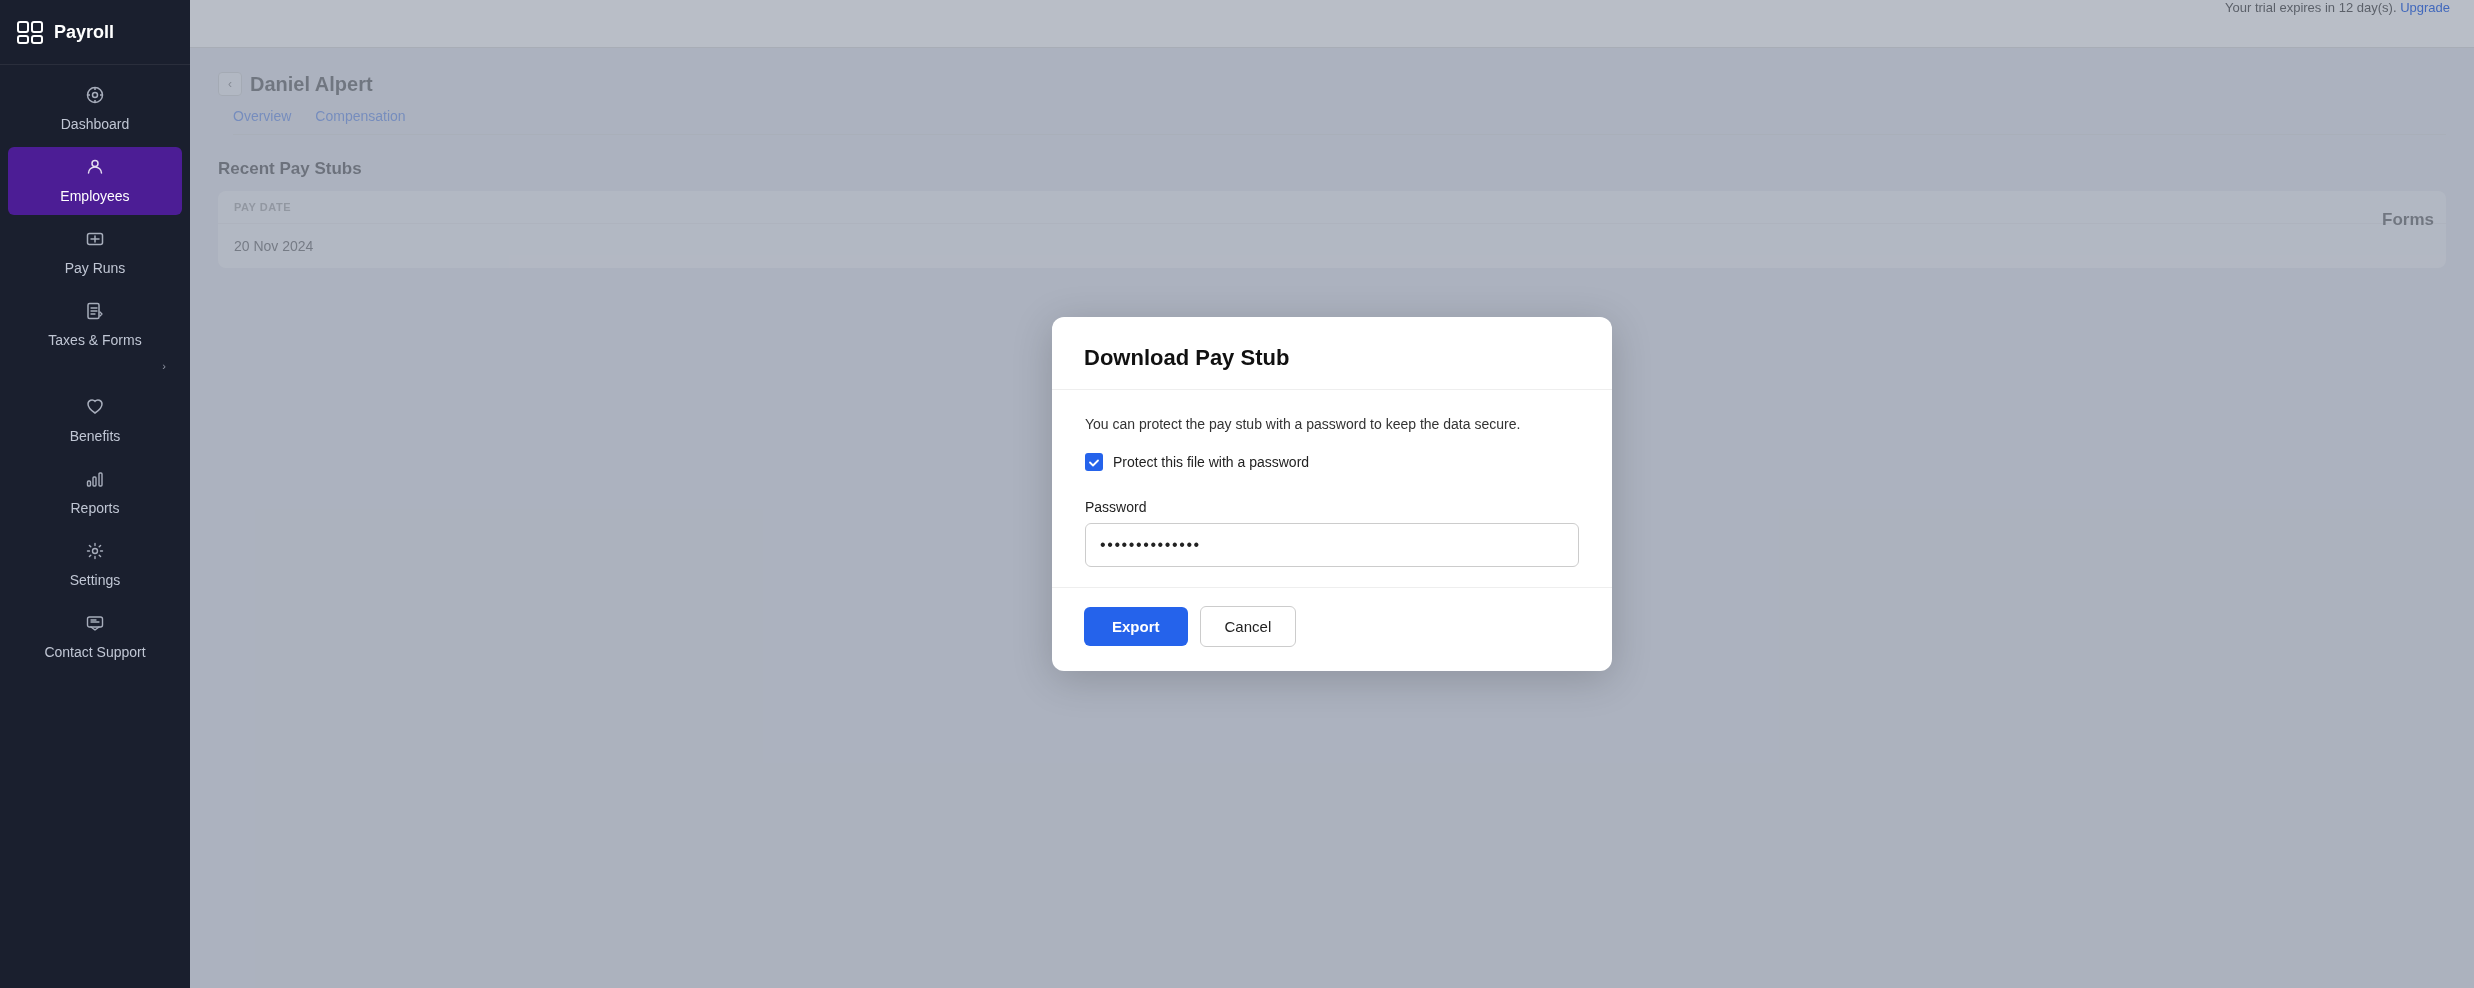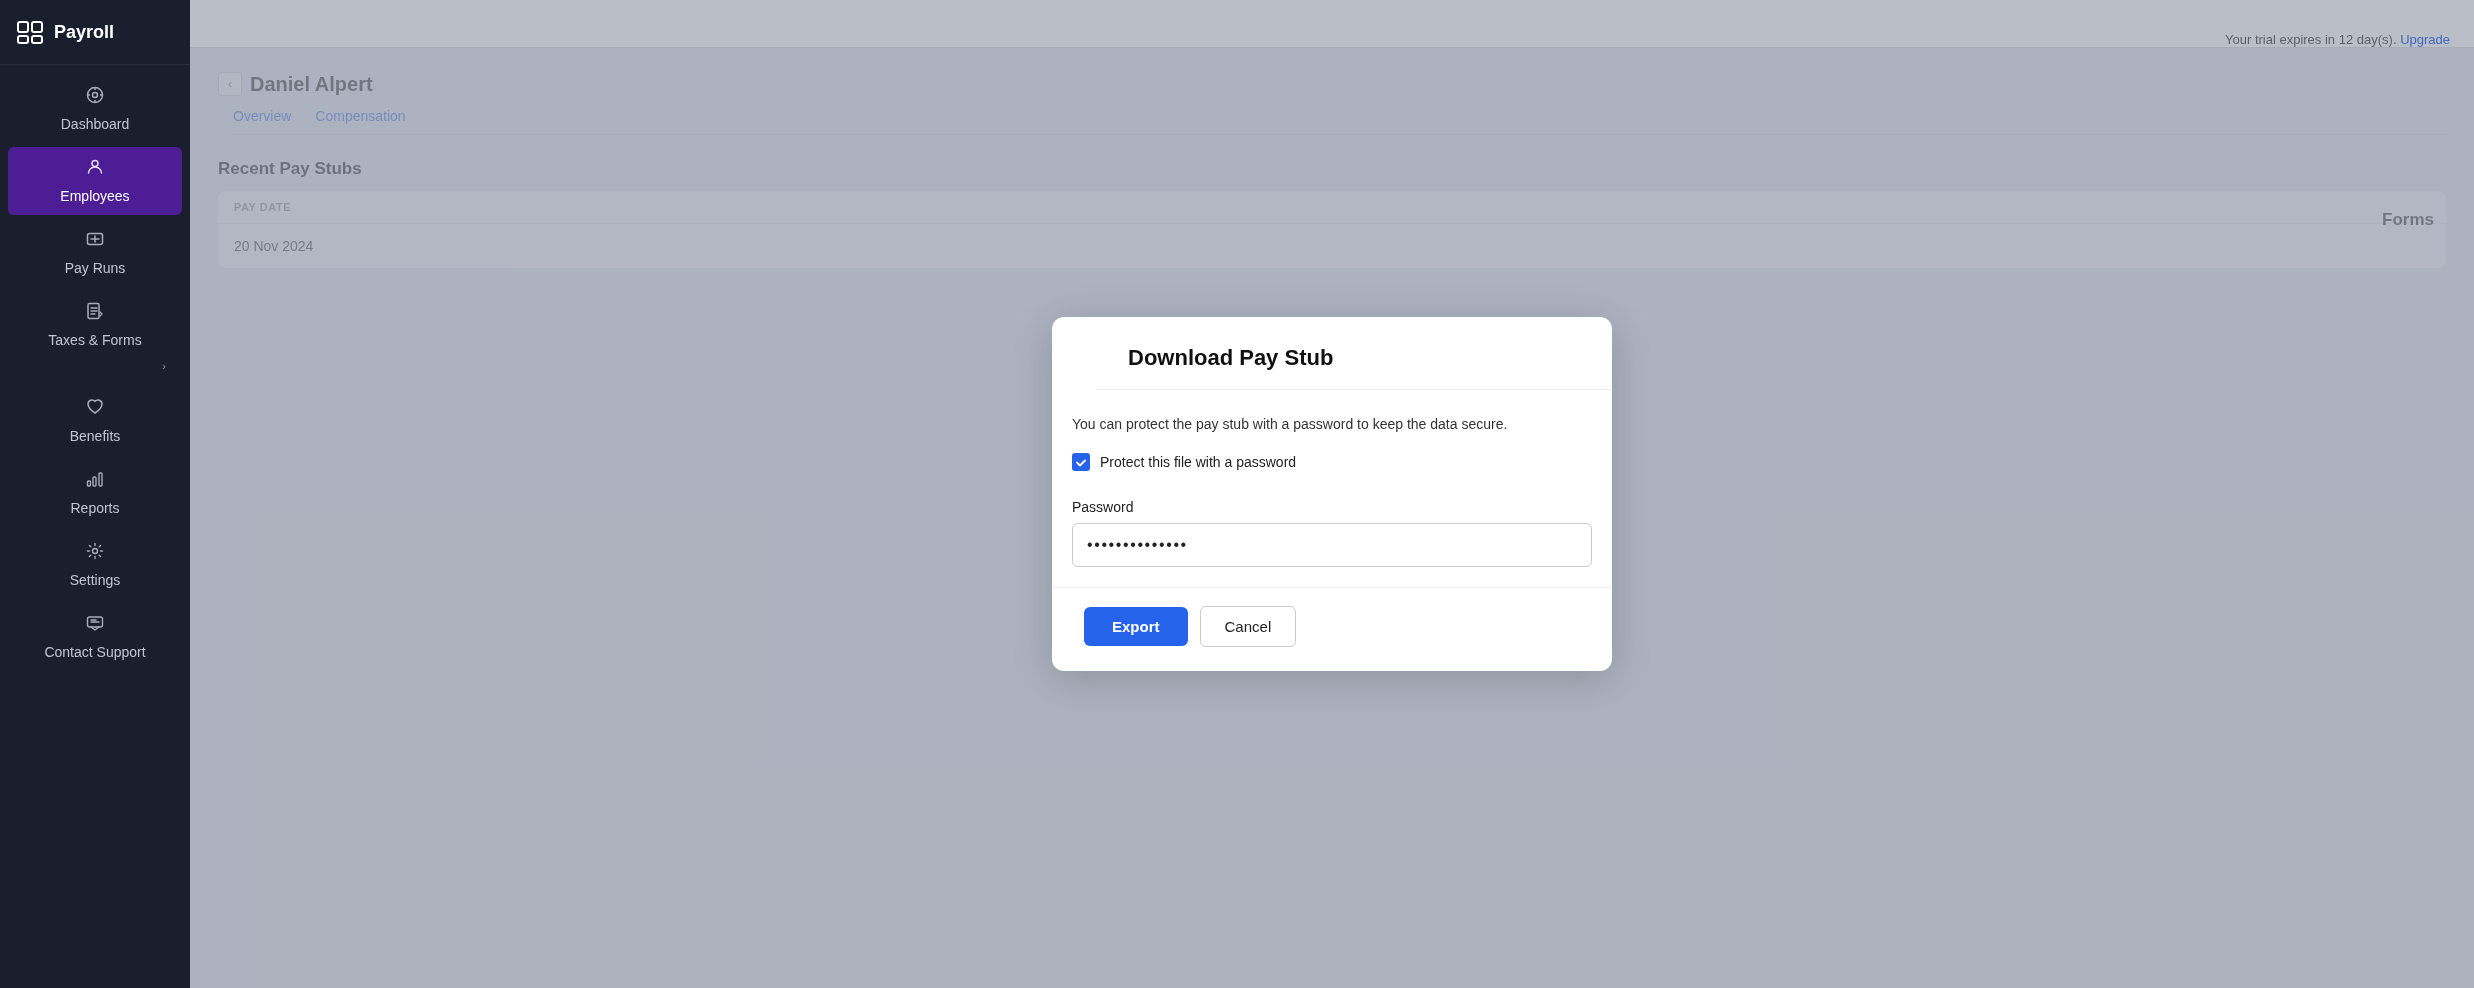--- a/index.html
+++ b/index.html
@@ -69,21 +69,21 @@
       background: #e8eaf0;
       position: relative;
       overflow: hidden;
     }
 
     
     .topbar {
       background: #fff;
       height: 48px;
       display: flex;
-      align-items: flex-end;
+      align-items: flex-start;
       justify-content: flex-end;
       padding: 0 24px;
       font-size: 13px;
       color: #555;
       border-bottom: 1px solid #e0e0e0;
     }
     .topbar .upgrade-link {
       color: #2563eb;
       cursor: pointer;
       font-weight: 500;
@@ -180,29 +180,28 @@
     .modal {
       background: #fff;
       border-radius: 12px;
       width: 560px;
       box-shadow: 0 8px 40px rgba(0,0,0,0.18);
       overflow: hidden;
     }
     .modal-header {
       padding: 28px 32px 18px;
       border-bottom: 1px solid #eee;
-      margin-left: 44px;
     }
     .modal-title {
       font-size: 22px;
       font-weight: 600;
       color: #111;
     }
     .modal-body {
-      padding: 24px 20px 20px;
+      padding: 24px 33px 20px;
     }
     .modal-description {
       font-size: 14px;
       color: #333;
       margin-bottom: 18px;
       line-height: 1.5;
     }
     .checkbox-row {
       display: flex;
       align-items: center;

